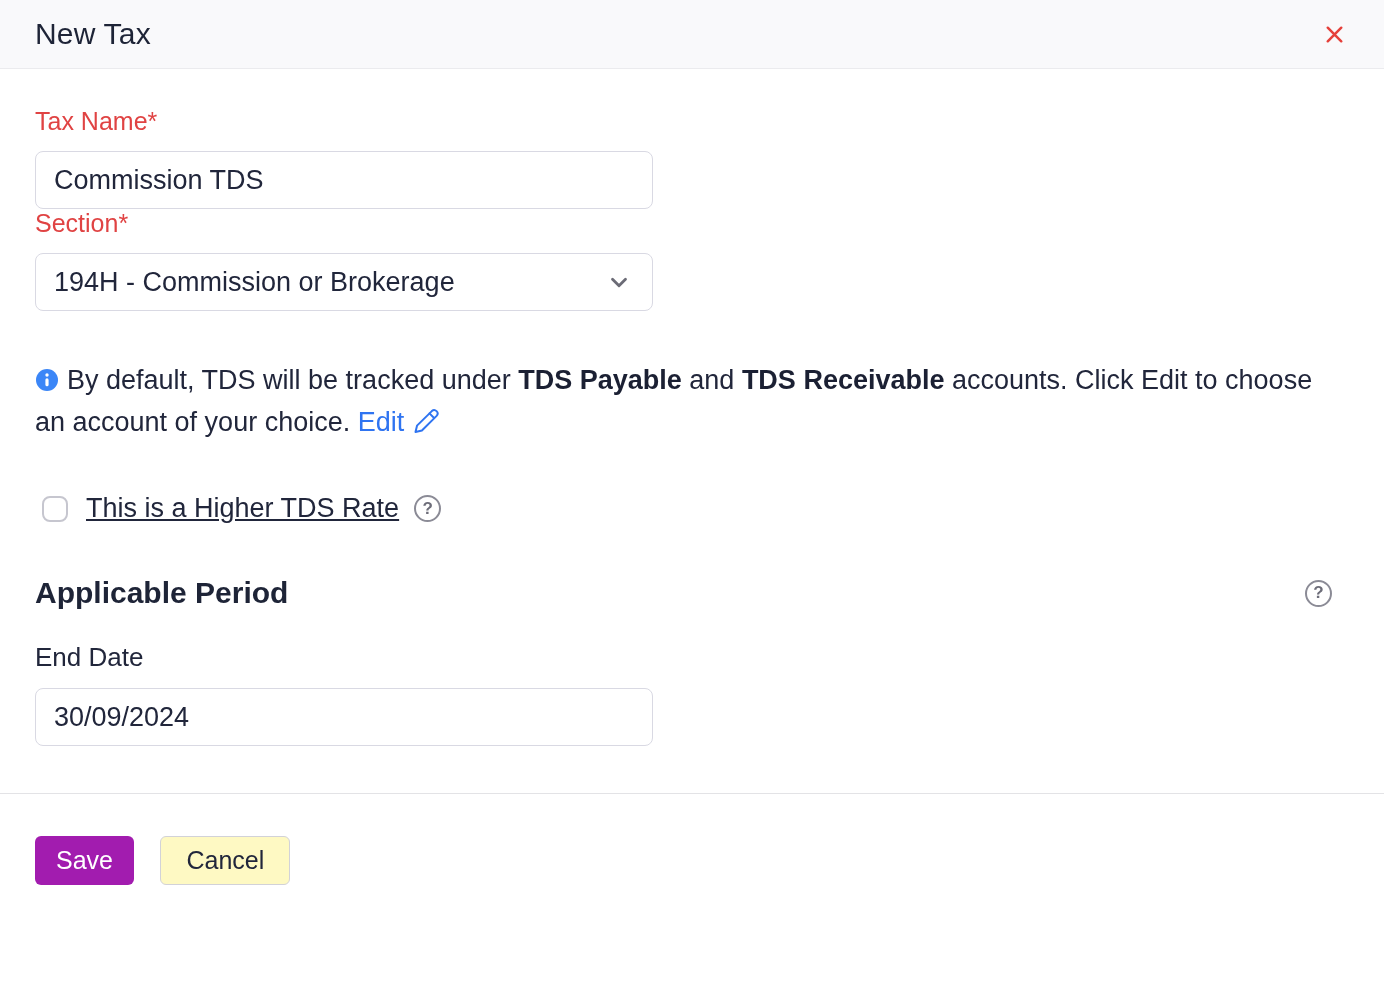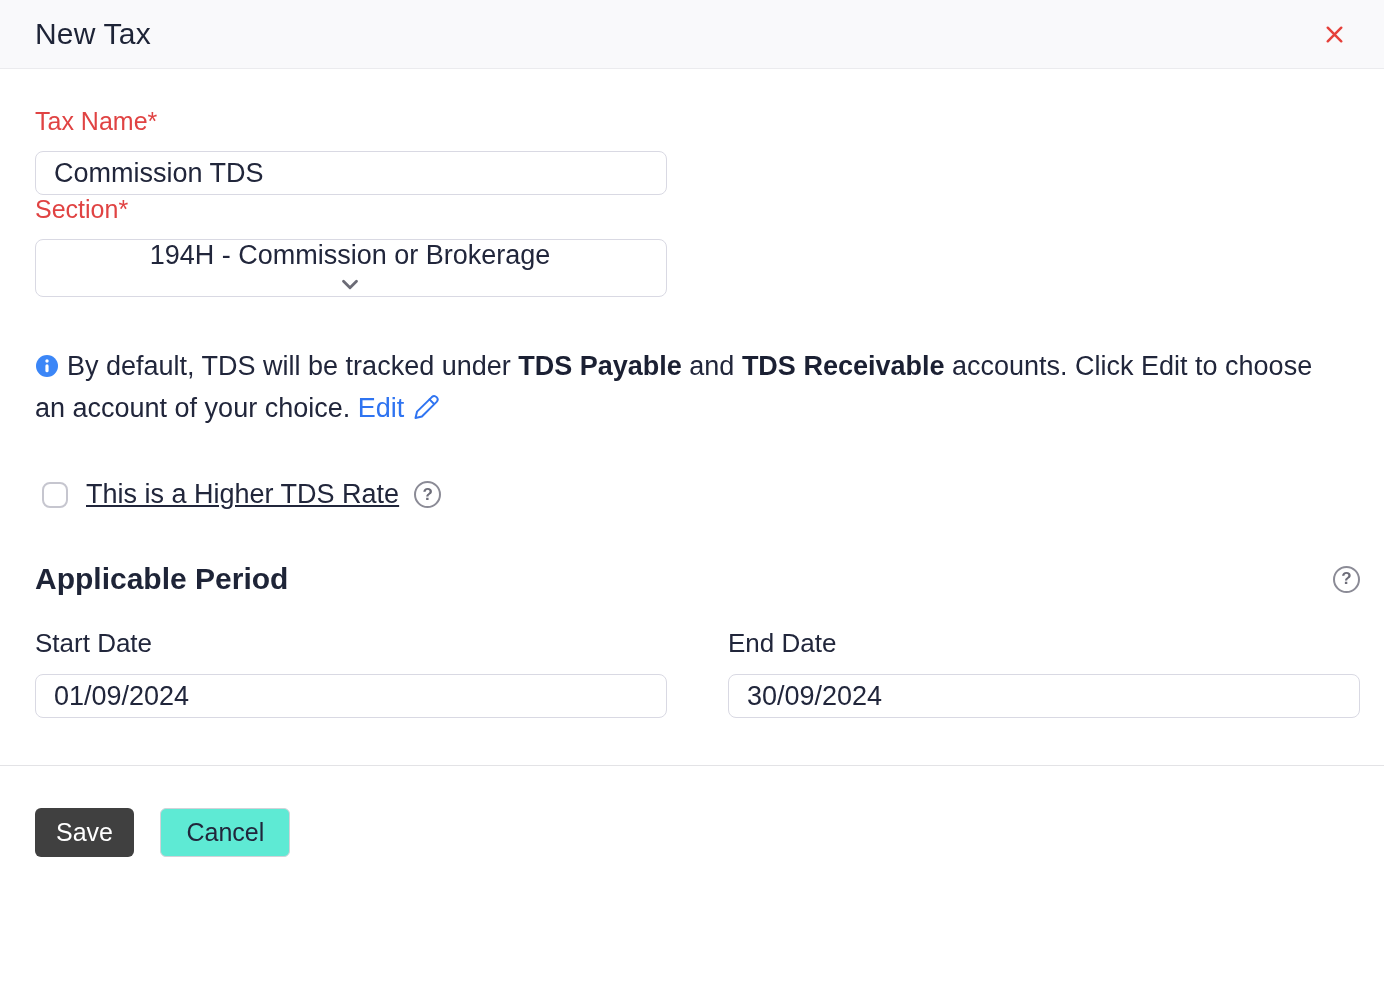--- a/index.html
+++ b/index.html
@@ -26,36 +26,36 @@
     color: #1e2437;
     letter-spacing: 0.2px;
   }
   .close-btn {
     width: 40px; height: 40px;
     display: flex; align-items: center; justify-content: center;
     cursor: pointer;
     background: transparent; border: none;
   }
   
-  .modal-body { padding: 38px 24px 0 35px; }
+  .modal-body { padding: 38px 52px 0 35px; }
   .grid-2 {
     display: grid;
     grid-template-columns: 1fr 1fr;
     column-gap: 61px;
   }
   .field-label {
     display: block;
     font-size: 25px;
     margin-bottom: 15px;
     color: #e04343;
   }
   .field-label.plain { color: #21263b; font-size: 26px; }
   .text-input {
     width: 100%;
-    height: 44px;
+    height: 58px;
     border: 1px solid #d9d9e3;
     border-radius: 8px;
     font-family: "Liberation Sans", sans-serif;
     font-size: 27px;
     color: #21263b;
     padding: 0 18px;
     background: #ffffff;
     outline: none;
   }
   .section-row { }
@@ -65,21 +65,20 @@
     border: 1px solid #d9d9e3;
     border-radius: 8px;
     display: flex;
     align-items: center;
     justify-content: space-between;
     padding: 0 20px 0 18px;
     font-size: 27px;
     color: #21263b;
     cursor: pointer;
     background: #ffffff;
-    flex-direction: column;
   }
   
   .info-note {
     margin-top: 48px;
     font-size: 27px;
     line-height: 42px;
     color: #21263b;
     max-width: 1310px;
   }
   .info-note b { font-weight: 700; color: #1b2033; }
@@ -150,27 +149,27 @@
     background: #ffffff;
   }
   .btn {
     height: 49px;
     border-radius: 6px;
     font-family: "Liberation Sans", sans-serif;
     font-size: 25px;
     cursor: pointer;
   }
   .btn-primary {
-    background: #404040;
+    background: #a21caf;
     color: #ffffff;
     border: none;
     padding: 0 21px;
   }
   .btn-secondary {
-    background: #5eead4;
+    background: #fef9c3;
     color: #21263b;
     border: 1px solid #d2d2d8;
     padding: 0 25px;
     margin-left: 22px;
   }
 </style>
 </head>
 <body>
 
 <div>
@@ -231,24 +230,20 @@
       <span class="help-circle">?</span>
     </div>
 
     <div class="section-heading-row">
       <span class="section-heading">Applicable Period</span>
       <span class="help-circle">?</span>
     </div>
 
     <div class="grid-2 dates-grid">
       <div>
-        <label class="field-label plain">Start Date</label>
-        <input class="text-input" type="text" value="01/09/2024" style="">
-      </div>
-      <div>
         <label class="field-label plain">End Date</label>
         <input class="text-input" type="text" value="30/09/2024" style="">
       </div>
     </div>
 
   </div>
 
   <div class="modal-footer">
     <button class="btn btn-primary">Save</button>
     <button class="btn btn-secondary">Cancel</button>

